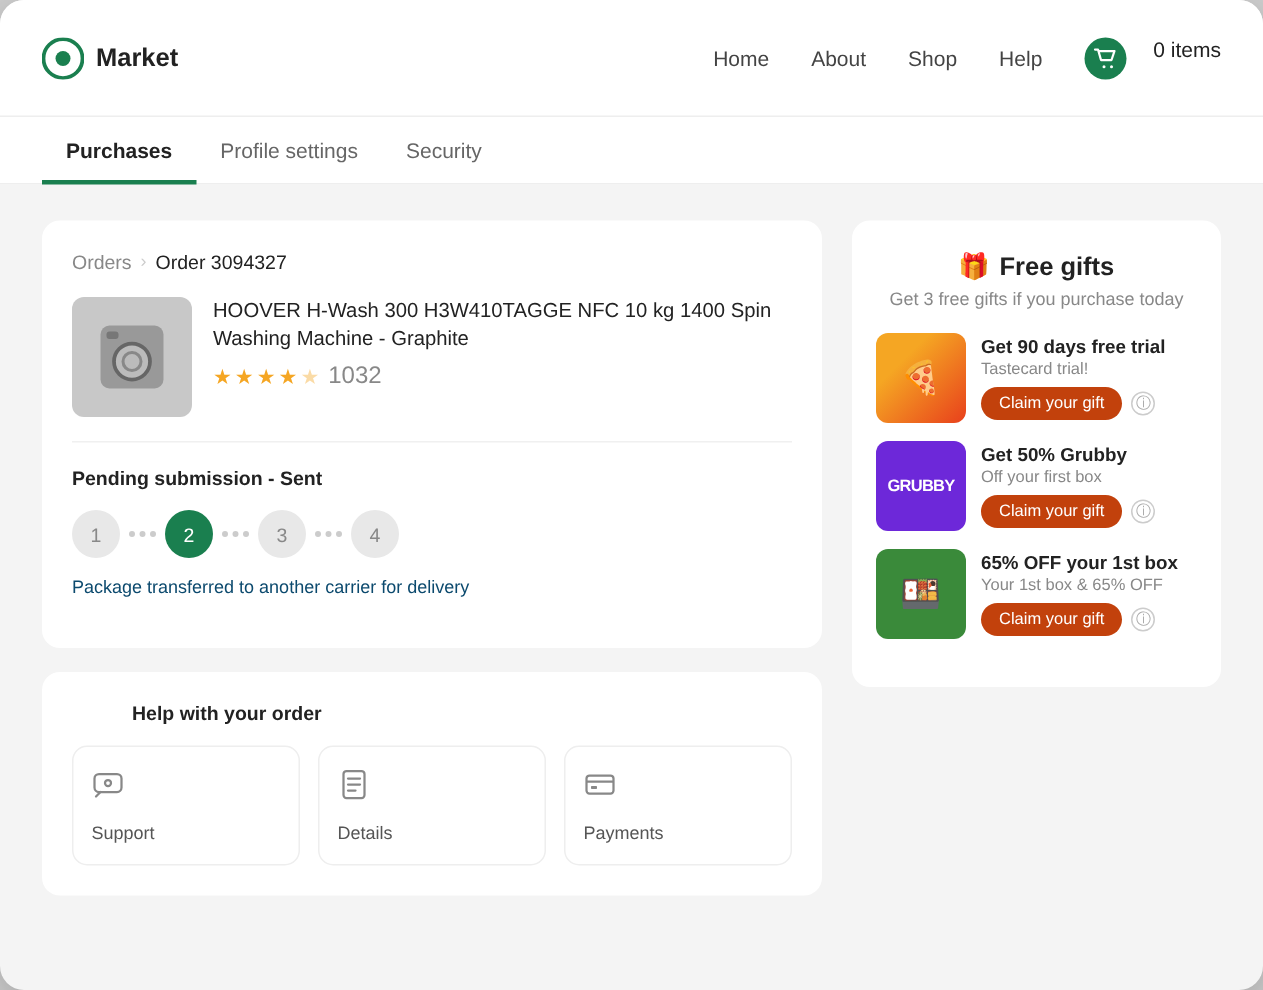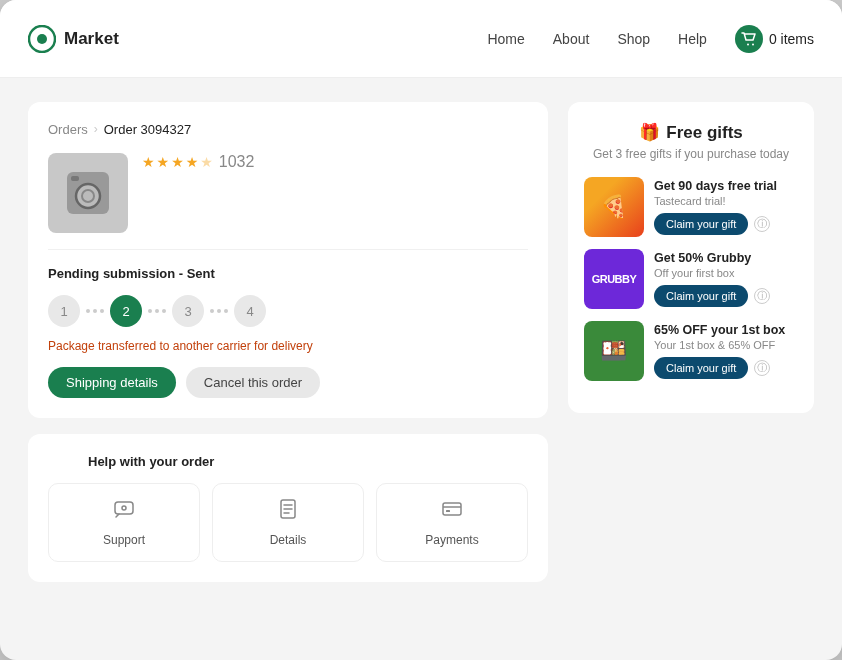--- a/index.html
+++ b/index.html
@@ -51,22 +51,21 @@
       gap: 28px;
     }
     .nav-link {
       font-size: 14px;
       color: #444;
       cursor: pointer;
       text-decoration: none;
     }
     .cart-btn {
       display: flex;
-      align-items: center;
-      gap: 6px;
+      gap: 18px;
       background: none;
       border: none;
       cursor: pointer;
       font-size: 14px;
       color: #222;
     }
     .cart-icon-wrap {
       width: 28px;
       height: 28px;
       background: #1a7f4f;
@@ -193,21 +192,21 @@
       padding: 0 6px;
     }
     .step-dot {
       width: 4px;
       height: 4px;
       border-radius: 50%;
       background: #ccc;
     }
     .step-info {
       font-size: 12px;
-      color: #c2410c;
+      color: #0c4a6e;
       margin-bottom: 14px;
     }
     .btn-row { display: flex; gap: 10px; }
     .btn-green {
       background: #1a7f4f;
       color: #fff;
       border: none;
       border-radius: 20px;
       padding: 8px 18px;
       font-size: 13px;
@@ -231,24 +230,24 @@
       padding-left: 40px;
     }
     .help-grid {
       display: flex;
       gap: 12px;
     }
     .help-item {
       flex: 1;
       border: 1px solid #eee;
       border-radius: 10px;
-      padding: 14px 25px;
+      padding: 14px 12px;
       display: flex;
       flex-direction: column;
-      align-items: center;
+      align-items: flex-start;
       gap: 8px;
       cursor: pointer;
     }
     .help-icon {
       font-size: 20px;
       color: #888;
     }
     .help-label {
       font-size: 12px;
       color: #555;
@@ -305,21 +304,21 @@
       font-size: 11px;
       color: #888;
       margin-bottom: 6px;
     }
     .gift-claim-row {
       display: flex;
       align-items: center;
       gap: 6px;
     }
     .btn-claim {
-      background: #0c4a6e;
+      background: #c2410c;
       color: #fff;
       border: none;
       border-radius: 16px;
       padding: 5px 12px;
       font-size: 11px;
       cursor: pointer;
       font-weight: 500;
     }
     .info-icon {
       width: 16px;
@@ -397,20 +396,25 @@
             <path d="M1 1h2l2 7h7l2-6H4" stroke="#fff" stroke-width="1.5" stroke-linecap="round" stroke-linejoin="round"></path>
             <circle cx="7" cy="12.5" r="1" fill="#fff"></circle>
             <circle cx="12" cy="12.5" r="1" fill="#fff"></circle>
           </svg>
         </div>
         <span>0 items</span>
       </button>
     </nav>
   </div>
 
+  <div class="tabs-bar">
+    <div class="tab active">Purchases</div>
+    <div class="tab">Profile settings</div>
+    <div class="tab">Security</div>
+  </div>
 
   <div class="main">
 
     <div class="left-panel">
 
       <div class="card">
         <div class="breadcrumb">
           <span>Orders</span>
           <span class="breadcrumb-sep">›</span>
           <span class="breadcrumb-current">Order 3094327</span>
@@ -419,20 +423,21 @@
         <div class="product-row">
           <div class="washer-placeholder">
             <svg width="50" height="50" viewBox="0 0 50 50" fill="none">
               <rect x="4" y="4" width="42" height="42" rx="6" fill="#999"></rect>
               <circle cx="25" cy="28" r="12" stroke="#666" stroke-width="2.5" fill="#bbb"></circle>
               <circle cx="25" cy="28" r="6" stroke="#888" stroke-width="2" fill="none"></circle>
               <rect x="8" y="8" width="8" height="5" rx="2" fill="#777"></rect>
             </svg>
           </div>
           <div class="product-info">
+            <div class="product-name">HOOVER H-Wash 300 H3W410TAGGE NFC 10 kg 1400 Spin Washing Machine - Graphite</div>
             <div class="stars">
               <span class="star">★</span>
               <span class="star">★</span>
               <span class="star">★</span>
               <span class="star">★</span>
               <span class="star" style="opacity:0.4">★</span>
               <span class="review-count">1032</span>
             </div>
           </div>
         </div>
@@ -458,24 +463,20 @@
           <div class="step-dots">
             <div class="step-dot"></div>
               <div class="step-dot"></div>
               <div class="step-dot"></div>
           </div>
           <div class="step-circle">4</div>
         </div>
 
         <div class="step-info">Package transferred to another carrier for delivery</div>
 
-        <div class="btn-row">
-          <button class="btn-green">Shipping details</button>
-          <button class="btn-gray">Cancel this order</button>
-        </div>
       </div>
 
       <div class="card">
         <div class="help-title">Help with your order</div>
         <div class="help-grid">
           <div class="help-item">
             <div class="help-icon">
               <svg width="22" height="22" viewBox="0 0 22 22" fill="none">
                 <rect x="2" y="4" width="18" height="12" rx="3" stroke="#888" stroke-width="1.5"></rect>
                 <path d="M6 16l-3 3" stroke="#888" stroke-width="1.5" stroke-linecap="round"></path>

